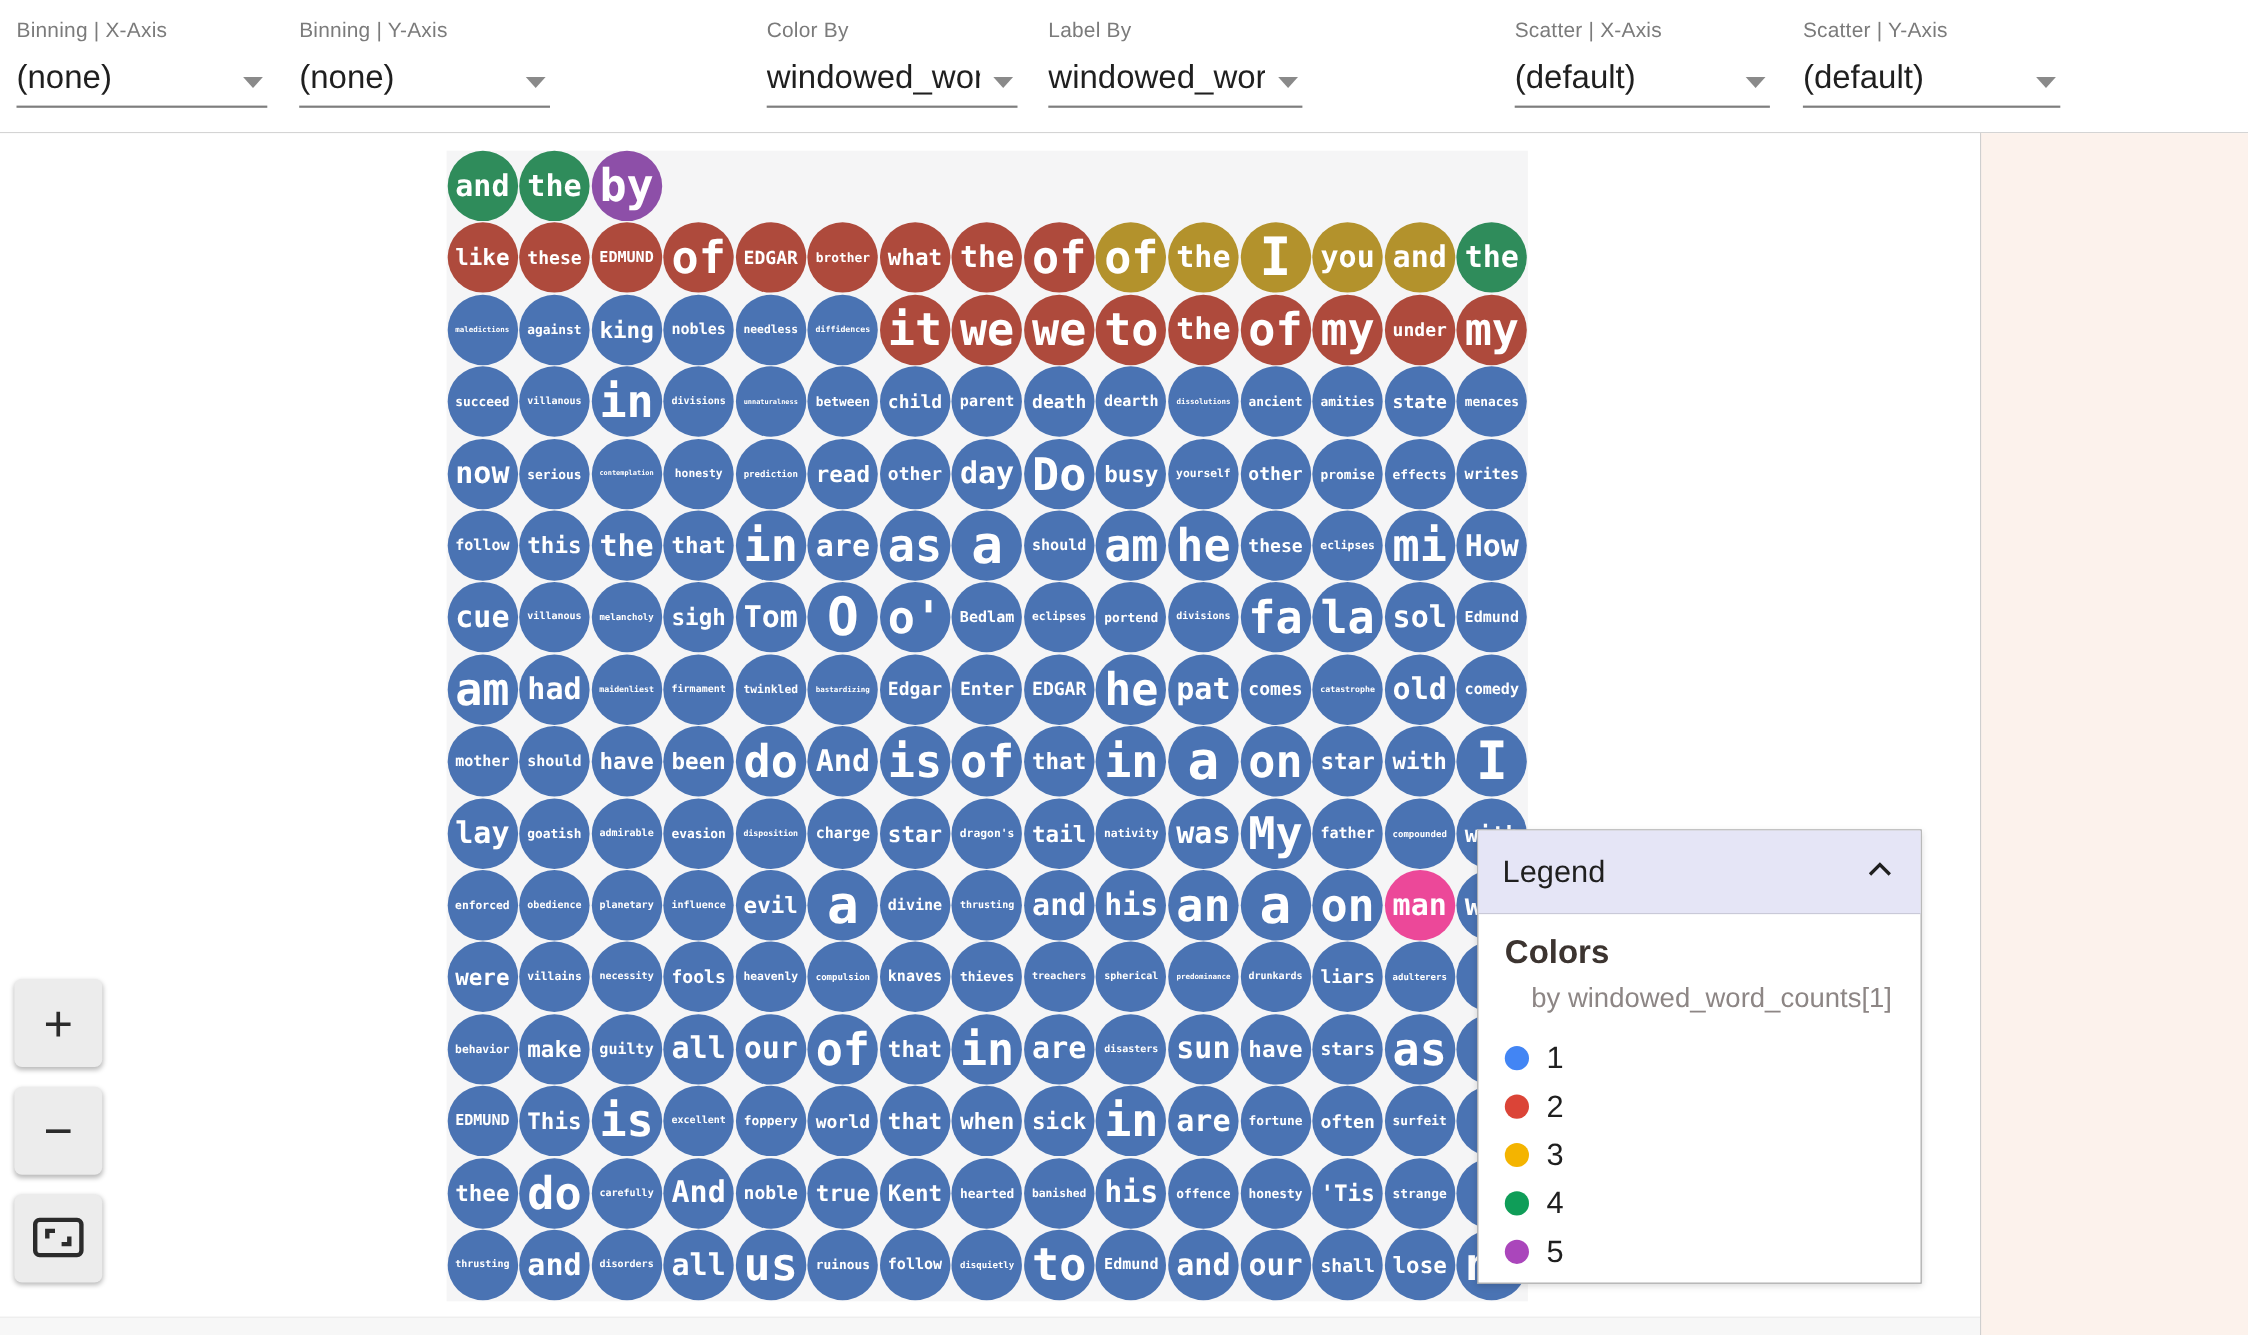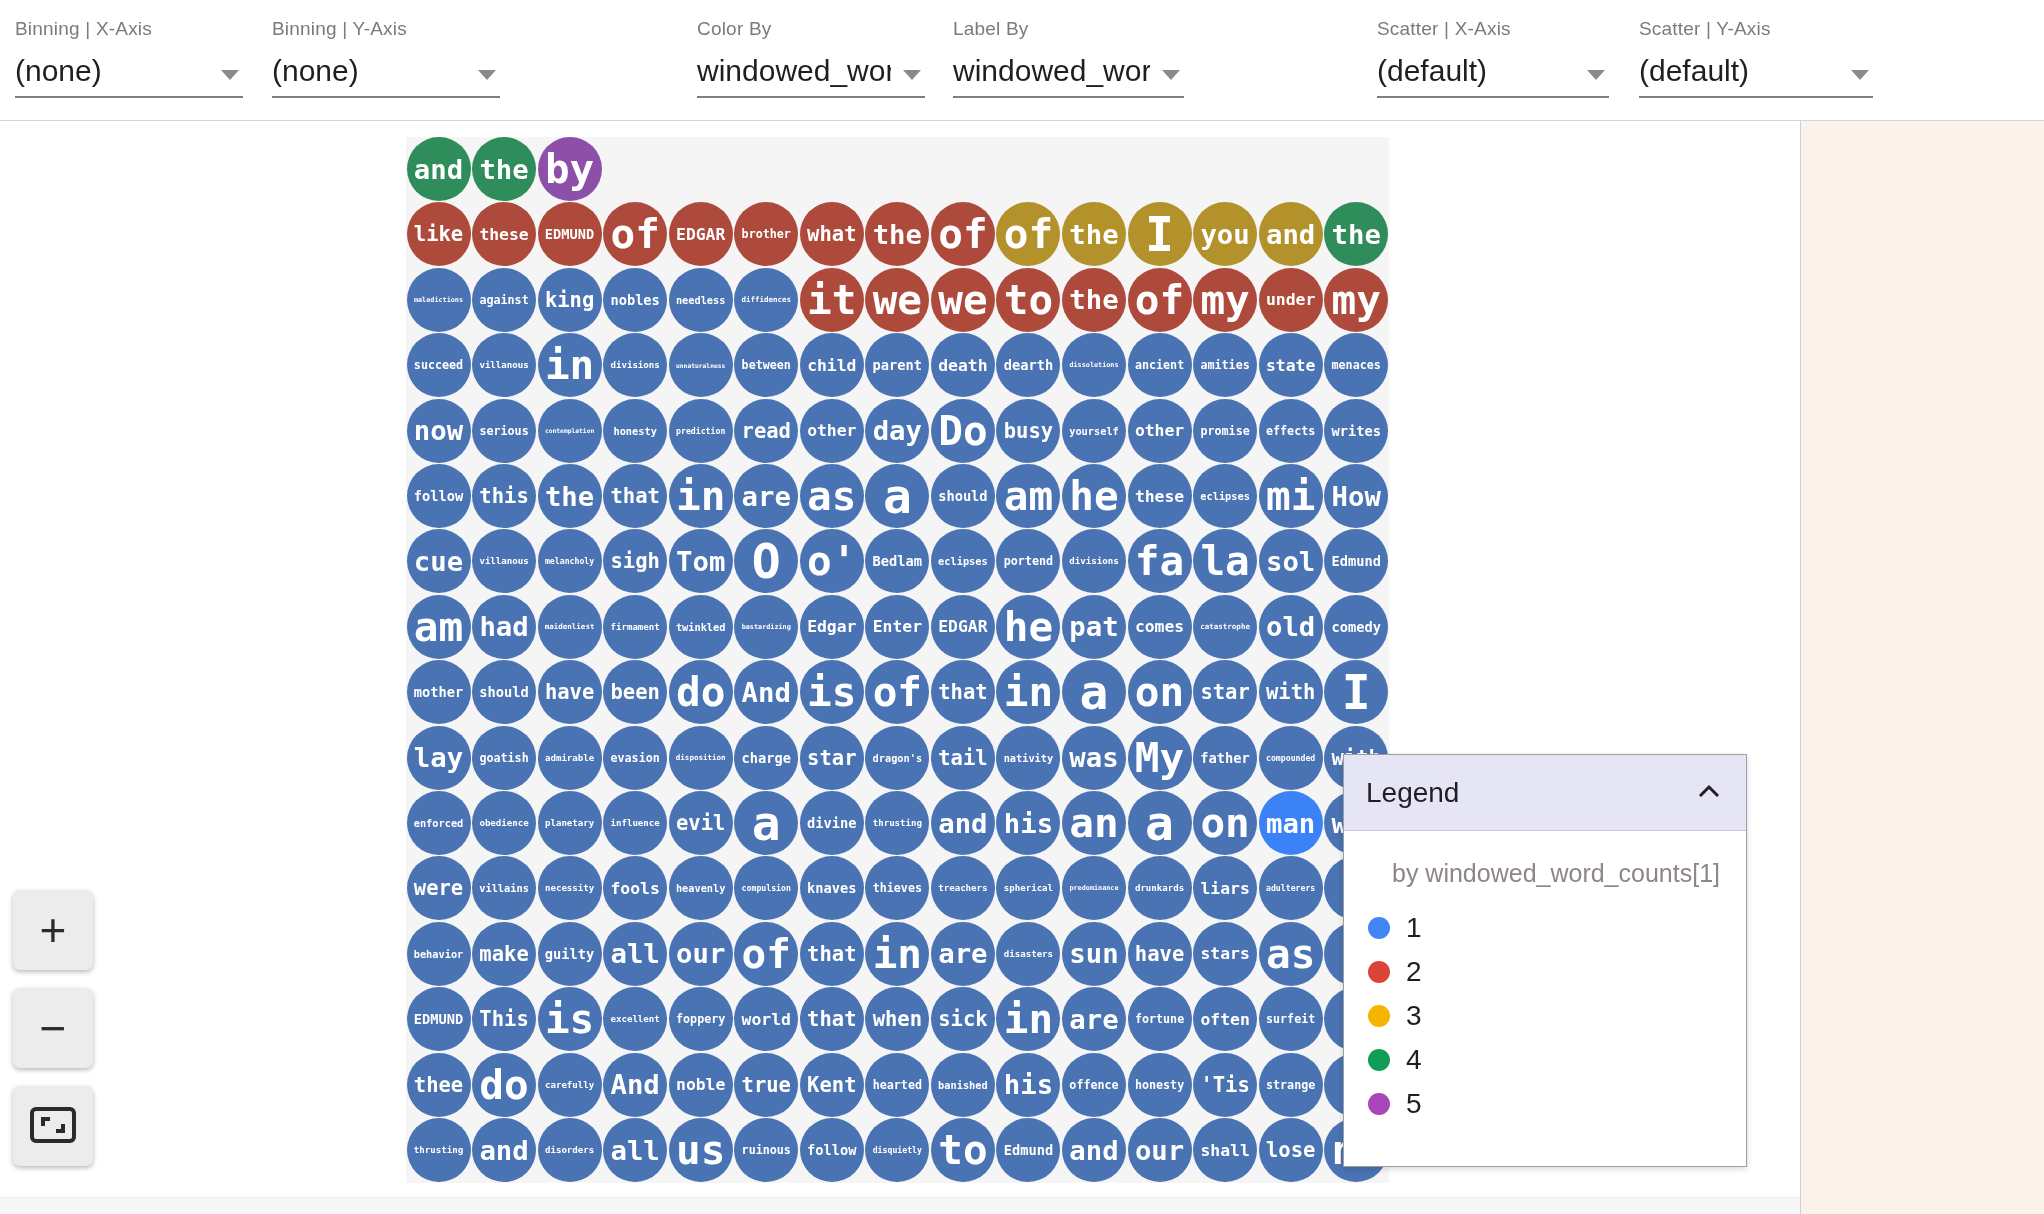--- a/index.html
+++ b/index.html
@@ -238,21 +238,21 @@
     <div class="bubble" style="left: 197.15px; top: 654px; background: rgb(74, 115, 179); font-size: 9.1px;">influence</div>
     <div class="bubble" style="left: 262.7px; top: 654px; background: rgb(74, 115, 179); font-size: 20.5px;">evil</div>
     <div class="bubble" style="left: 328.25px; top: 654px; background: rgb(74, 115, 179); font-size: 48px;">a</div>
     <div class="bubble" style="left: 393.8px; top: 654px; background: rgb(74, 115, 179); font-size: 13.7px;">divine</div>
     <div class="bubble" style="left: 459.35px; top: 654px; background: rgb(74, 115, 179); font-size: 9.1px;">thrusting</div>
     <div class="bubble" style="left: 524.9px; top: 654px; background: rgb(74, 115, 179); font-size: 27.3px;">and</div>
     <div class="bubble" style="left: 590.45px; top: 654px; background: rgb(74, 115, 179); font-size: 27.3px;">his</div>
     <div class="bubble" style="left: 656px; top: 654px; background: rgb(74, 115, 179); font-size: 41px;">an</div>
     <div class="bubble" style="left: 721.55px; top: 654px; background: rgb(74, 115, 179); font-size: 48px;">a</div>
     <div class="bubble" style="left: 787.1px; top: 654px; background: rgb(74, 115, 179); font-size: 41px;">on</div>
-    <div class="bubble" style="left: 852.65px; top: 654px; background: #3b82f6; font-size: 27.3px;">man</div>
+    <div class="bubble" style="left: 852.65px; top: 654px; background: #ec4899; font-size: 27.3px;">man</div>
     <div class="bubble" style="left: 918.2px; top: 654px; background: rgb(74, 115, 179); font-size: 27.3px;">who</div>
     <div class="bubble" style="left: 0.5px; top: 719.4px; background: rgb(74, 115, 179); font-size: 20.5px;">were</div>
     <div class="bubble" style="left: 66.05px; top: 719.4px; background: rgb(74, 115, 179); font-size: 10.3px;">villains</div>
     <div class="bubble" style="left: 131.6px; top: 719.4px; background: rgb(74, 115, 179); font-size: 9.1px;">necessity</div>
     <div class="bubble" style="left: 197.15px; top: 719.4px; background: rgb(74, 115, 179); font-size: 16.4px;">fools</div>
     <div class="bubble" style="left: 262.7px; top: 719.4px; background: rgb(74, 115, 179); font-size: 10.3px;">heavenly</div>
     <div class="bubble" style="left: 328.25px; top: 719.4px; background: rgb(74, 115, 179); font-size: 8.2px;">compulsion</div>
     <div class="bubble" style="left: 393.8px; top: 719.4px; background: rgb(74, 115, 179); font-size: 13.7px;">knaves</div>
     <div class="bubble" style="left: 459.35px; top: 719.4px; background: rgb(74, 115, 179); font-size: 11.7px;">thieves</div>
     <div class="bubble" style="left: 524.9px; top: 719.4px; background: rgb(74, 115, 179); font-size: 9.1px;">treachers</div>
@@ -347,20 +347,21 @@
 <div class="legend">
   <div class="legend-header">
     <span class="legend-title">Legend</span>
     <span>
       <svg width="30" height="20" viewBox="0 0 30 20">
         <path d="M6 15 L15 6 L24 15" fill="none" stroke="#1f1f1f" stroke-width="3"></path>
       </svg>
     </span>
   </div>
   <div class="legend-body">
+    <div class="legend-section-title">Colors</div>
     <div class="legend-subtitle">by windowed_word_counts[1]</div>
     <div>
         <div class="legend-item">
           <span class="legend-dot" style="background: rgb(66, 133, 244);"></span>
           <span class="legend-item-label">1</span>
         </div>
         <div class="legend-item">
           <span class="legend-dot" style="background: rgb(219, 68, 55);"></span>
           <span class="legend-item-label">2</span>
         </div>

